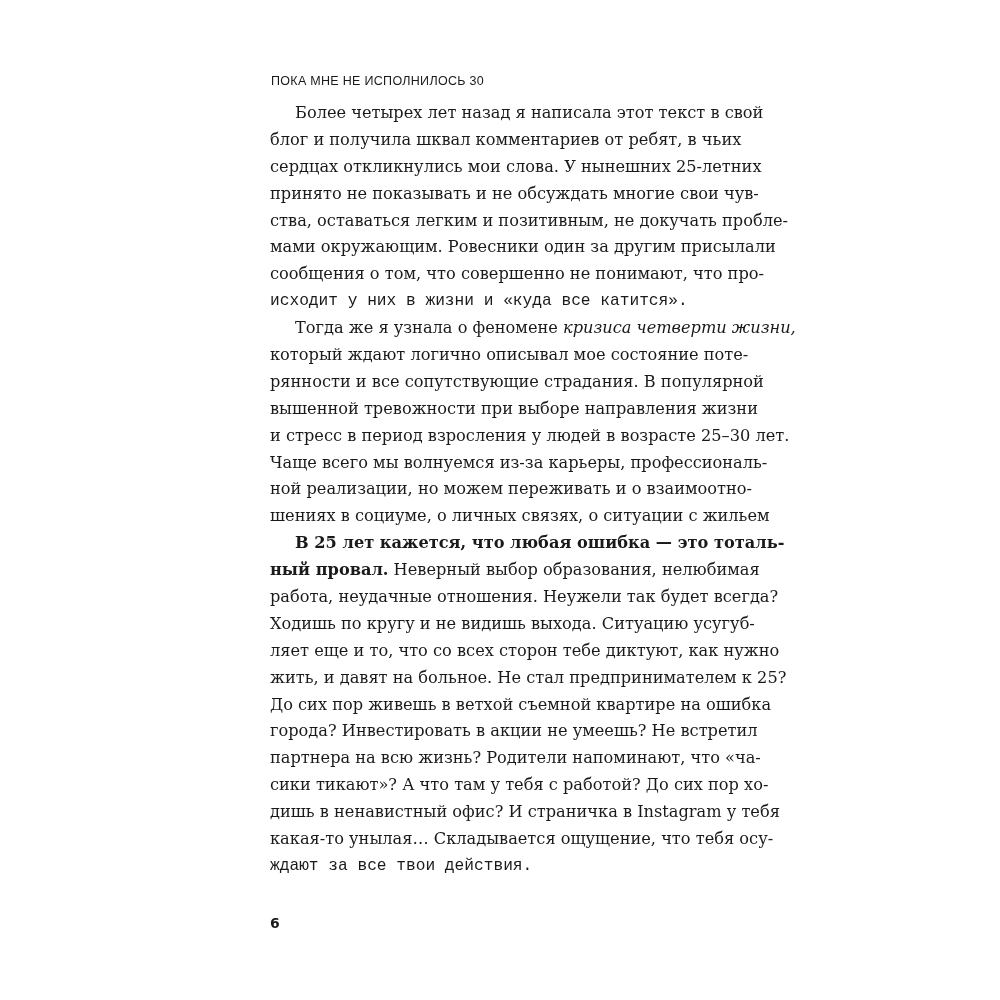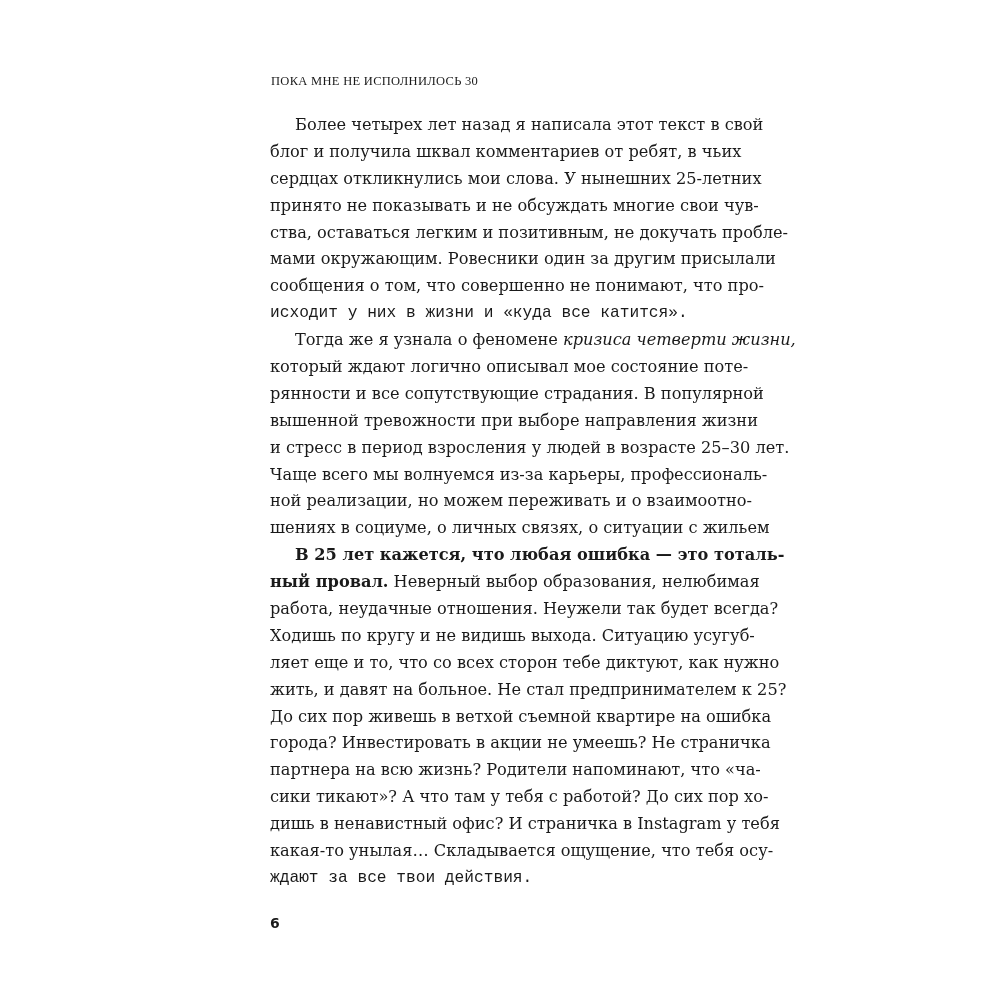--- a/index.html
+++ b/index.html
@@ -1,24 +1,24 @@
 <!DOCTYPE html>
 <html><head>
 <meta charset="utf-8">
 <style>
   html, body { margin:0; padding:0; background:#ffffff; }
   body { width:1000px; height:1000px; position:relative; overflow:hidden; }
   .page { position:absolute; left:0; top:0; width:1000px; height:1000px; background:#ffffff; }
   .running-head {
     position:absolute; left:271px; top:74px;
-    font-family:Liberation Serif, serif; font-size:12.5px; letter-spacing:0.3px;
+    font-family:Liberation Sans, sans-serif; font-size:12.5px; letter-spacing:0.3px;
     color:#1a1a1a;
   }
   .body-text {
-    position:absolute; left:270px; top:112px; width:461px;
+    position:absolute; left:270px; top:100px; width:461px;
     font-family:"DejaVu Serif", serif; font-size:16.2px; line-height:26.9px;
     color:#1a1a1a;
   }
   .line { display:block; white-space:nowrap; text-align:justify; text-align-last:justify; height:26.9px; overflow:visible; }
   .line.last { text-align-last:left;font-family:Liberation Mono, monospace; }
   .indent { padding-left:25px; }
   .em { font-style:italic; }
   .b { font-weight:bold; }
   .folio {
     position:absolute; left:270px; top:915px;
@@ -51,21 +51,21 @@
     <span class="line">ной реализации, но можем переживать и о взаимоотно-</span>
     <span class="line">шениях в социуме, о личных связях, о ситуации с жильем</span>
 
     <span class="line indent b">В 25 лет кажется, что любая ошибка — это тоталь-</span>
     <span class="line"><span class="b">ный провал.</span><span> Неверный выбор образования, нелюбимая</span></span>
     <span class="line">работа, неудачные отношения. Неужели так будет всегда?</span>
     <span class="line">Ходишь по кругу и не видишь выхода. Ситуацию усугуб-</span>
     <span class="line">ляет еще и то, что со всех сторон тебе диктуют, как нужно</span>
     <span class="line">жить, и давят на больное. Не стал предпринимателем к 25?</span>
     <span class="line">До сих пор живешь в ветхой съемной квартире на ошибка</span>
-    <span class="line">города? Инвестировать в акции не умеешь? Не страничка</span>
+    <span class="line">города? Инвестировать в акции не умеешь? Не встретил</span>
     <span class="line">партнера на всю жизнь? Родители напоминают, что «ча-</span>
     <span class="line">сики тикают»? А что там у тебя с работой? До сих пор хо-</span>
     <span class="line">дишь в ненавистный офис? И страничка в Instagram у тебя</span>
     <span class="line">какая-то унылая… Складывается ощущение, что тебя осу-</span>
     <span class="line last">ждают за все твои действия.</span>
   </div>
 
   <div class="folio">6</div>
 </div>
 

